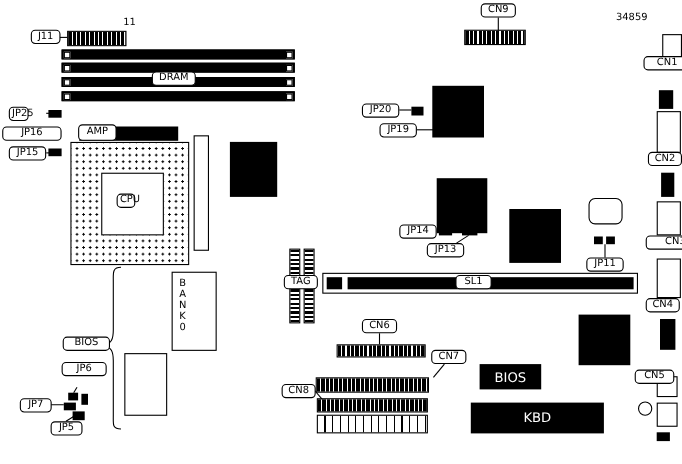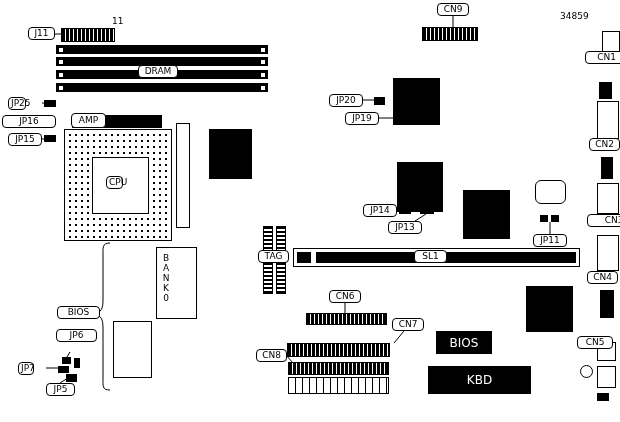--- a/index.html
+++ b/index.html
@@ -122,21 +122,21 @@
   <div class="abs stripe-h" style="left:287px;top:343px;width:103px;height:14px"></div>
   <div class="abs stripe-h" style="left:288px;top:362px;width:101px;height:13px"></div>
   <div class="abs grid-row" style="left:288px;top:377px;width:101px;height:17px"></div>
 
   <div class="abs blk" style="left:62px;top:357px;width:9px;height:7px"></div>
   <div class="abs blk" style="left:74px;top:358px;width:6px;height:10px"></div>
   <div class="abs blk" style="left:58px;top:366px;width:11px;height:7px"></div>
   <div class="abs blk" style="left:66px;top:374px;width:11px;height:8px"></div>
 
   <div class="abs blk white-label" style="left:436px;top:331px;width:56px;height:23px">BIOS</div>
-  <div class="abs blk white-label" style="left:428px;top:366px;width:103px;height:28px">KBD</div>
+  <div class="abs blk white-label" style="left:428px;top:366px;width:121px;height:28px">KBD</div>
 
   <div class="abs callout" style="left:28px;top:27px;width:27px">J11</div>
   <div class="abs callout" style="left:138px;top:65px;width:40px">DRAM</div>
   <div class="abs callout" style="left:437px;top:3px;width:32px">CN9</div>
   <div class="abs callout" style="left:8px;top:97px;width:18px">JP25</div>
   <div class="abs callout" style="left:2px;top:115px;width:54px">JP16</div>
   <div class="abs callout" style="left:8px;top:133px;width:34px">JP15</div>
   <div class="abs callout" style="left:71px;top:113px;width:35px;height:15px;line-height:13px">AMP</div>
   <div class="abs callout" style="left:106px;top:176px;width:17px">CPU</div>
   <div class="abs callout" style="left:329px;top:94px;width:34px">JP20</div>
@@ -144,21 +144,21 @@
   <div class="abs callout" style="left:363px;top:204px;width:34px">JP14</div>
   <div class="abs callout" style="left:388px;top:221px;width:34px">JP13</div>
   <div class="abs callout" style="left:533px;top:234px;width:34px">JP11</div>
   <div class="abs callout" style="left:258px;top:250px;width:31px">TAG</div>
   <div class="abs callout" style="left:414px;top:250px;width:33px">SL1</div>
   <div class="abs callout" style="left:57px;top:306px;width:43px">BIOS</div>
   <div class="abs callout" style="left:329px;top:290px;width:32px">CN6</div>
   <div class="abs callout" style="left:392px;top:318px;width:32px">CN7</div>
   <div class="abs callout" style="left:256px;top:349px;width:31px">CN8</div>
   <div class="abs callout" style="left:56px;top:329px;width:41px">JP6</div>
-  <div class="abs callout" style="left:18px;top:362px;width:16px">JP7</div>
+  <div class="abs callout" style="left:18px;top:362px;width:29px">JP7</div>
   <div class="abs callout" style="left:46px;top:383px;width:29px">JP5</div>
   <div class="abs callout" style="left:585px;top:51px;width:43px">CN1</div>
   <div class="abs callout" style="left:589px;top:138px;width:31px">CN2</div>
   <div class="abs callout" style="left:587px;top:214px;width:54px">CN3</div>
   <div class="abs callout" style="left:587px;top:271px;width:31px">CN4</div>
   <div class="abs callout" style="left:577px;top:336px;width:36px">CN5</div>
 
 </div>
 
 </body></html>

